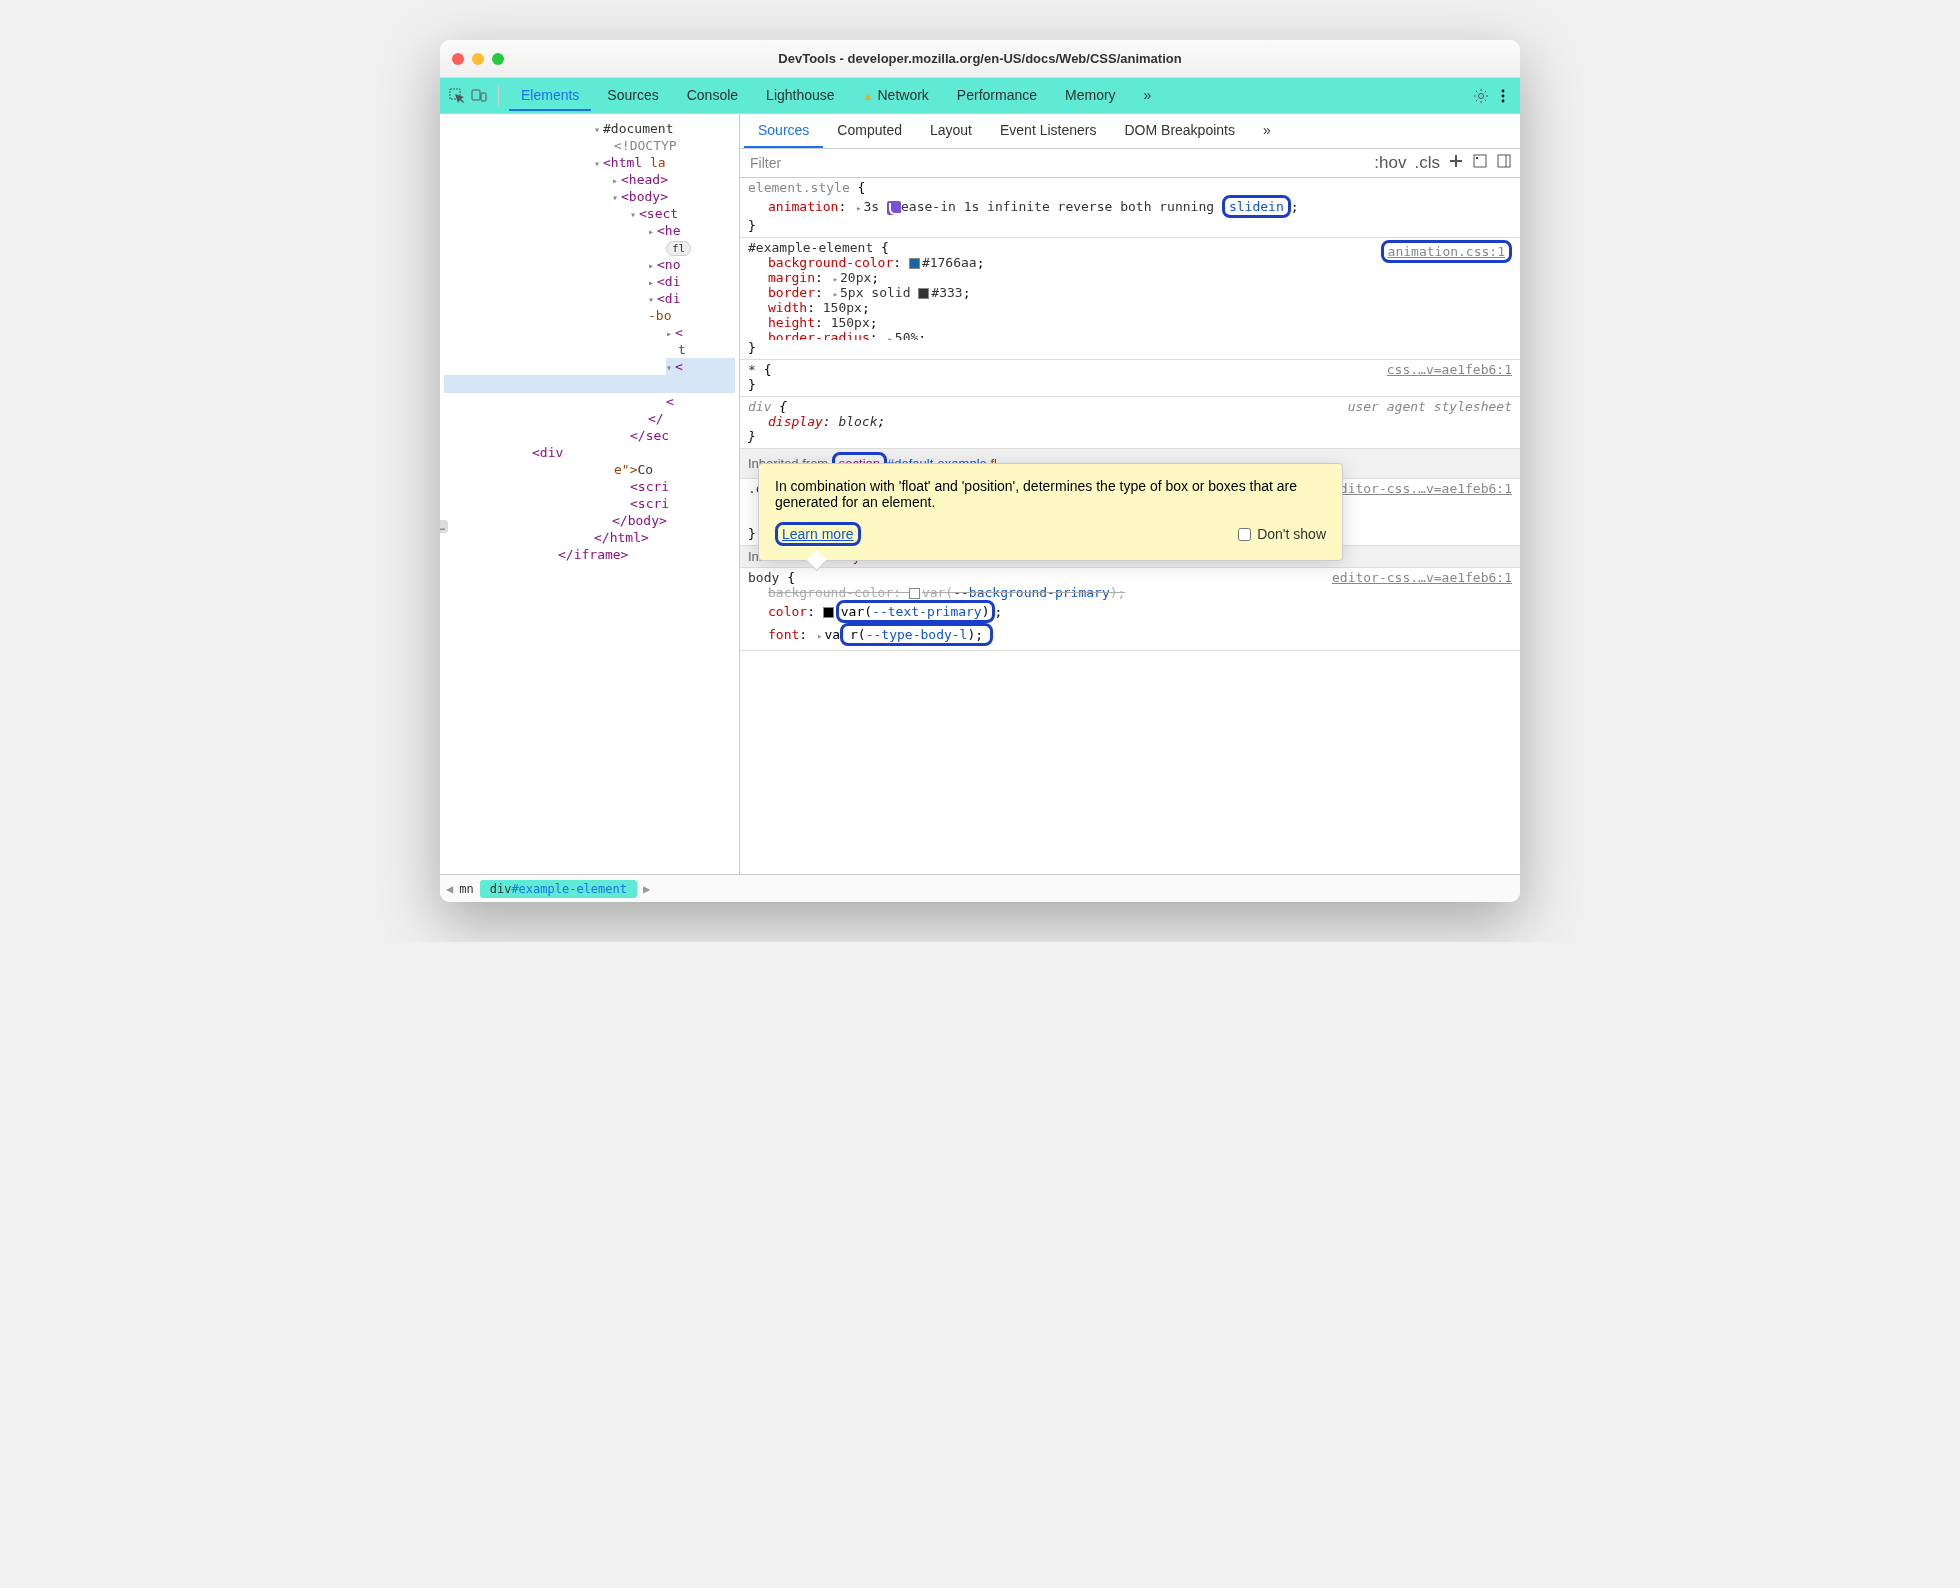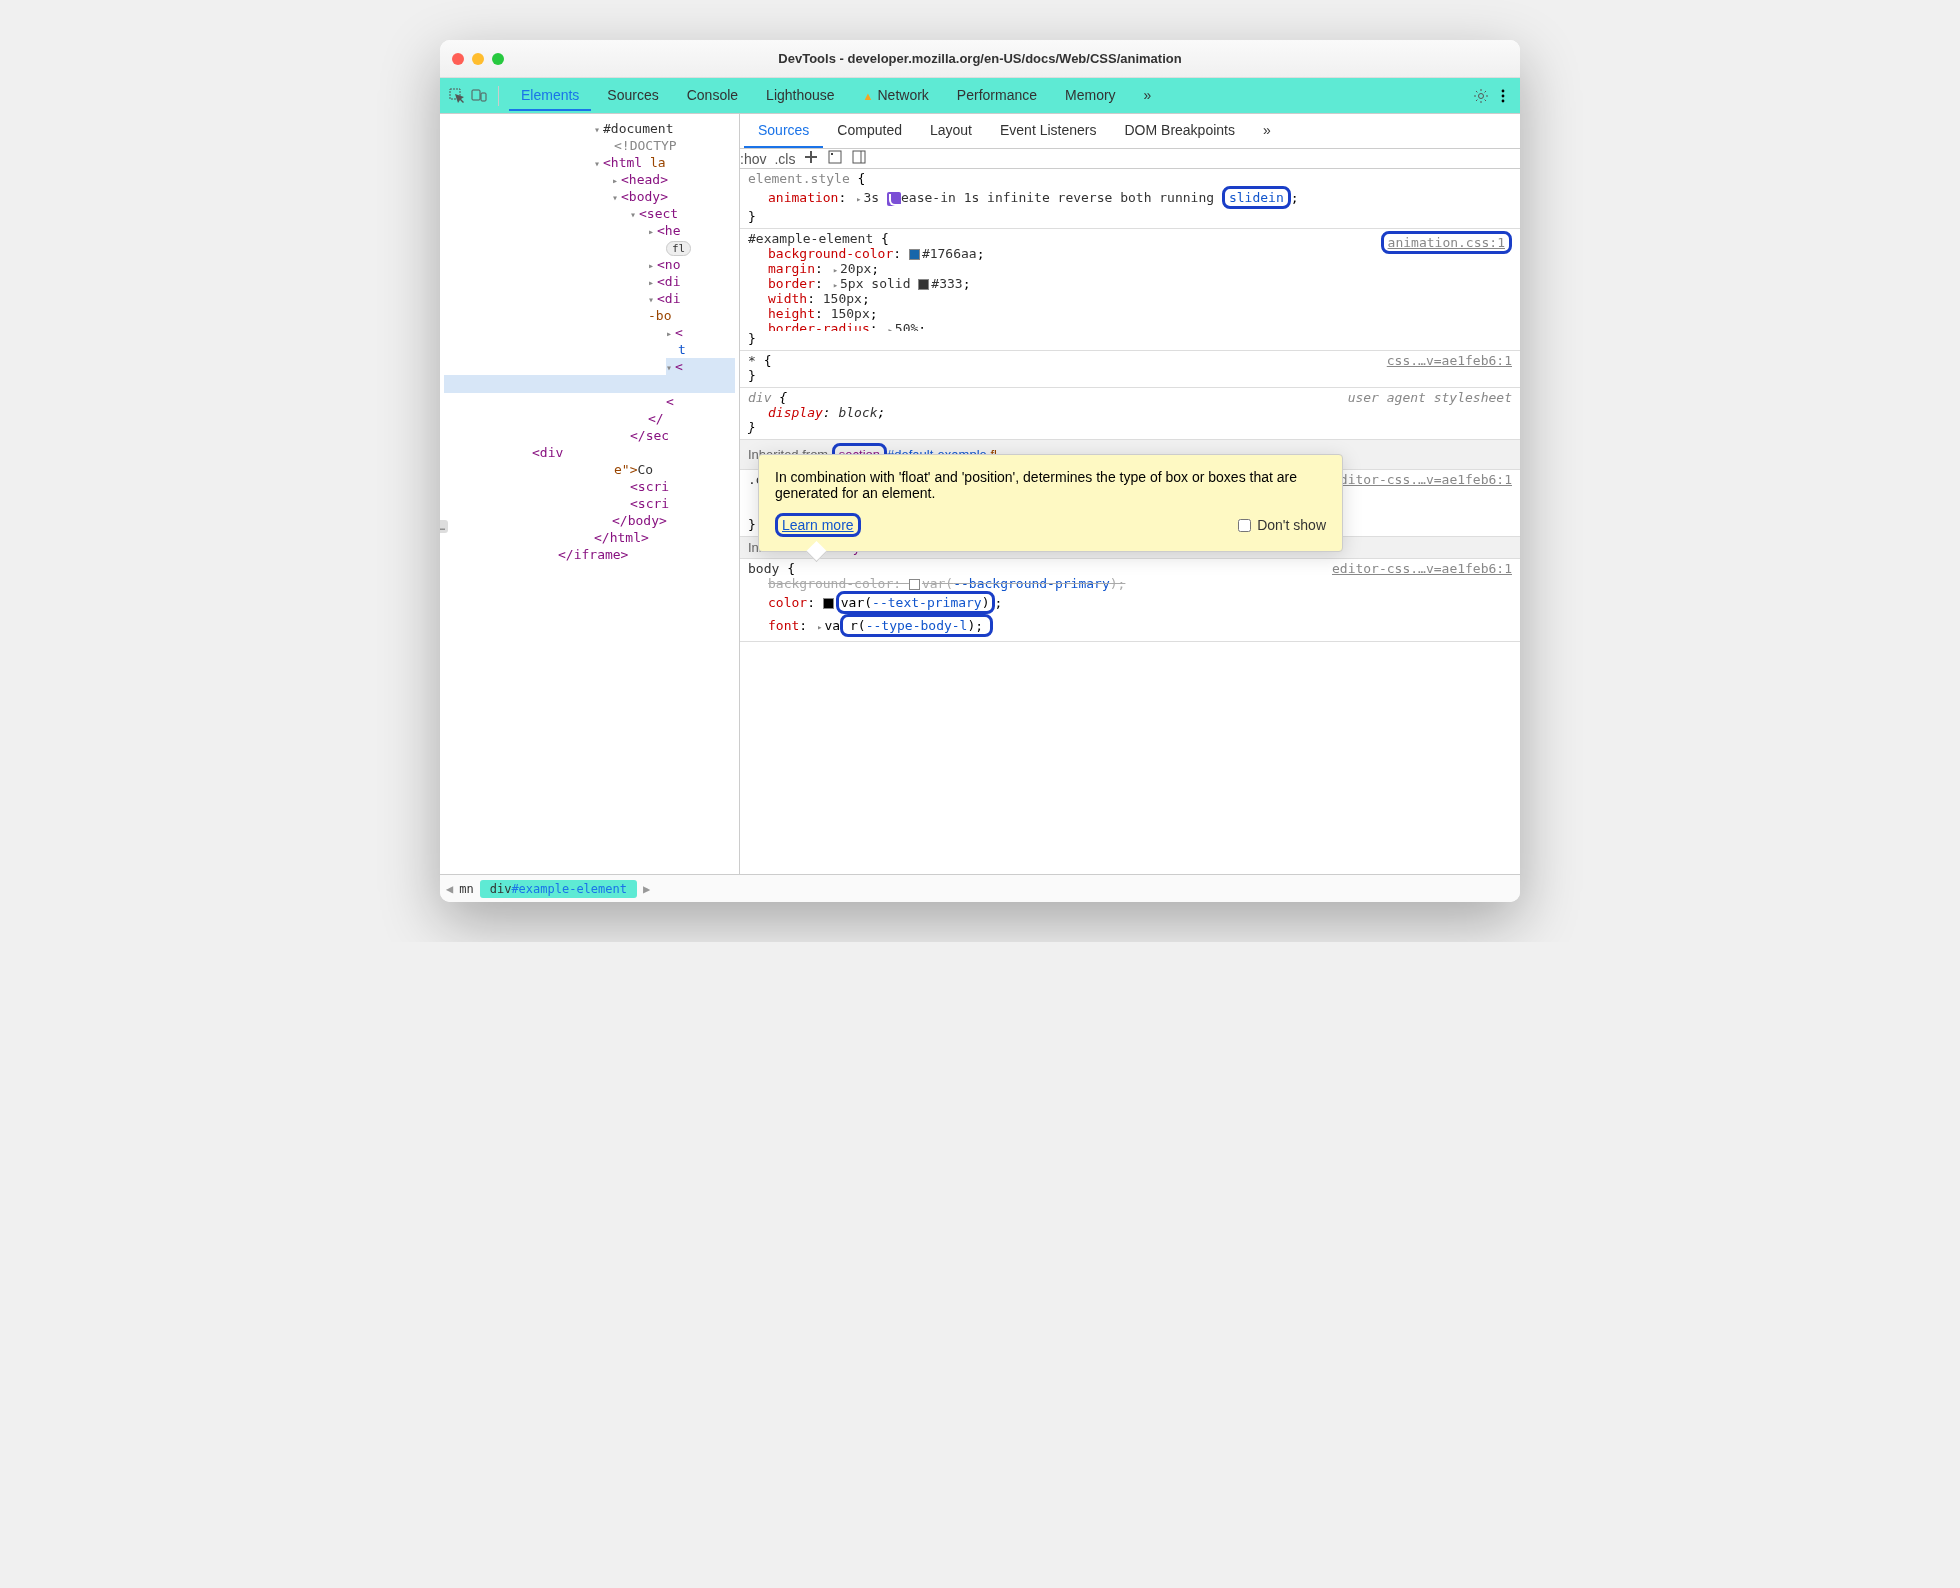--- a/index.html
+++ b/index.html
@@ -25,21 +25,21 @@
 .dom .caretd::before { content: "▾"; color: #888; font-size: 10px; margin-right: 3px; }
 .tag { color: #881280; }
 .attr { color: #994500; }
 .doct { color: #888; }
 .styles { flex: 1; display: flex; flex-direction: column; font-family: Menlo, monospace; font-size: 13px; overflow: hidden; position: relative; }
 .subtabs { display: flex; align-items: center; border-bottom: 1px solid #ccc; font-family: -apple-system, sans-serif; font-size: 14px; padding: 0 4px; }
 .subtabs .tab { padding: 8px 14px; }
 .filterrow { display: flex; align-items: center; border-bottom: 1px solid #ccc; font-family: -apple-system, sans-serif; gap: 8px; padding-right: 8px; }
 .filter { flex: 1; padding: 6px 10px; border: none; font-size: 14px; }
 .filter::placeholder { color: #888; }
-.filteropt { color: #555; font-size: 14px; cursor: pointer; }
+.filteropt { color: #555; font-size: 17px; cursor: pointer; }
 .rules { flex: 1; overflow: hidden; position: relative; }
 .rule { border-bottom: 1px solid #ddd; padding: 2px 8px 4px; }
 .sel { color: #333; }
 .prop { color: #c80000; margin-left: 20px; }
 .val { color: #333; }
 .swatch { display: inline-block; width: 11px; height: 11px; border: 1px solid #888; vertical-align: middle; margin-right: 2px; }
 .tri::before { content: "▸"; color: #888; font-size: 9px; margin: 0 2px; }
 .src { float: right; color: #888; text-decoration: underline; cursor: pointer; }
 .inh { background: #f1f1f1; color: #666; padding: 3px 8px; font-family: -apple-system, sans-serif; border-bottom: 1px solid #ddd; }
 .keyword { color: #1155cc; }
@@ -146,20 +146,21 @@
     <div class="styles">
       <div class="subtabs">
         <span class="tab active">Sources</span>
         <span class="tab">Computed</span>
         <span class="tab">Layout</span>
         <span class="tab">Event Listeners</span>
         <span class="tab">DOM Breakpoints</span>
         <span class="tab">»</span>
       </div>
       <div class="filterrow">
+        <input class="filter" placeholder="Filter" style="">
         <span class="filteropt">:hov</span>
         <span class="filteropt">.cls</span>
         <span class="filteropt"><svg class="ic" viewBox="0 0 16 16">
               <path d="M8 2v12M2 8h12" stroke="currentColor" stroke-width="2"></path>
             </svg></span>
         <span class="filteropt"><svg class="ic" viewBox="0 0 16 16">
               <rect x="2" y="2" width="12" height="12" fill="none" stroke="currentColor"></rect>
               <circle cx="5" cy="5" r="1"></circle>
             </svg></span>
         <span class="filteropt"><svg class="ic" viewBox="0 0 16 16">

